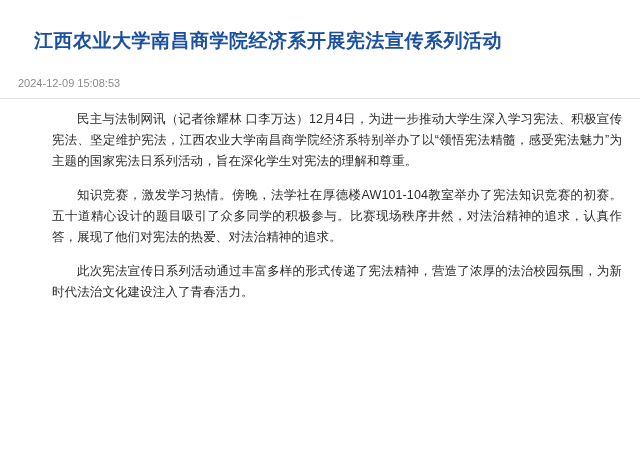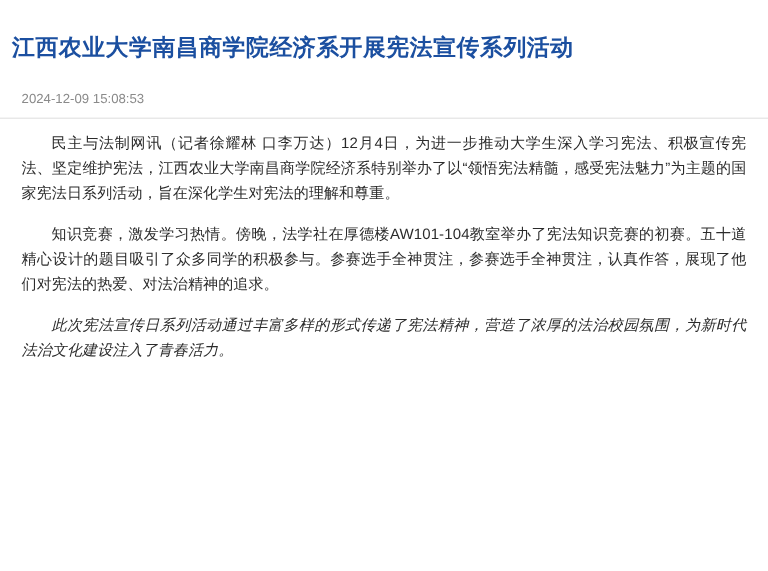--- a/index.html
+++ b/index.html
@@ -18,21 +18,21 @@
     width: 640px;
     height: 476px;
     background: #ffffff;
     box-sizing: border-box;
   }
   .article-title {
     font-size: 19px;
     font-weight: bold;
     color: #1b4fa0;
     line-height: 28px;
-    padding: 14px 18px 8px 10px;
+    padding: 14px 18px 8px 34px;
     letter-spacing: 0.5px;
   }
   .meta-bar {
     display: flex;
     align-items: center;
     gap: 8px;
     padding: 0 20px 7px 18px;
     font-size: 11px;
     color: #8a8a8a;
     line-height: 16px;
@@ -45,42 +45,42 @@
     background: #e3e3e3;
     margin: 0 0 10px 0;
   }
   .article-body {
     padding: 0 18px;
     font-size: 12.5px;
     line-height: 21px;
     color: #2b2b2b;
     text-align: justify;
     letter-spacing: 0.1px;
+    margin-left: 34px;
   }
   .article-body p {
     margin: 0 0 13px 0;
     text-indent: 2em;
   }
   .article-body p:last-child {
     margin-bottom: 0;
-    font-style: italic;
   }
 </style>
 </head>
 <body>
 
 <div class="page">
 
   <h1 class="article-title">江西农业大学南昌商学院经济系开展宪法宣传系列活动</h1>
 
   <div class="meta-bar">
     <span class="meta-date">2024-12-09 15:08:53</span>
   </div>
 
   <div class="divider"></div>
 
   <div class="article-body">
     <p>民主与法制网讯（记者徐耀林 口李万达）12月4日，为进一步推动大学生深入学习宪法、积极宣传宪法、坚定维护宪法，江西农业大学南昌商学院经济系特别举办了以“领悟宪法精髓，感受宪法魅力”为主题的国家宪法日系列活动，旨在深化学生对宪法的理解和尊重。</p>
-    <p>知识竞赛，激发学习热情。傍晚，法学社在厚德楼AW101-104教室举办了宪法知识竞赛的初赛。五十道精心设计的题目吸引了众多同学的积极参与。参赛选手全神贯注，参赛选手全神贯注，认真作答，展现了他们对宪法的热爱、对法治精神的追求。</p>
+    <p>知识竞赛，激发学习热情。傍晚，法学社在厚德楼AW101-104教室举办了宪法知识竞赛的初赛。五十道精心设计的题目吸引了众多同学的积极参与。比赛现场秩序井然，对法治精神的追求，认真作答，展现了他们对宪法的热爱、对法治精神的追求。</p>
     <p>此次宪法宣传日系列活动通过丰富多样的形式传递了宪法精神，营造了浓厚的法治校园氛围，为新时代法治文化建设注入了青春活力。</p>
   </div>
 
 </div>
 
 </body></html>

